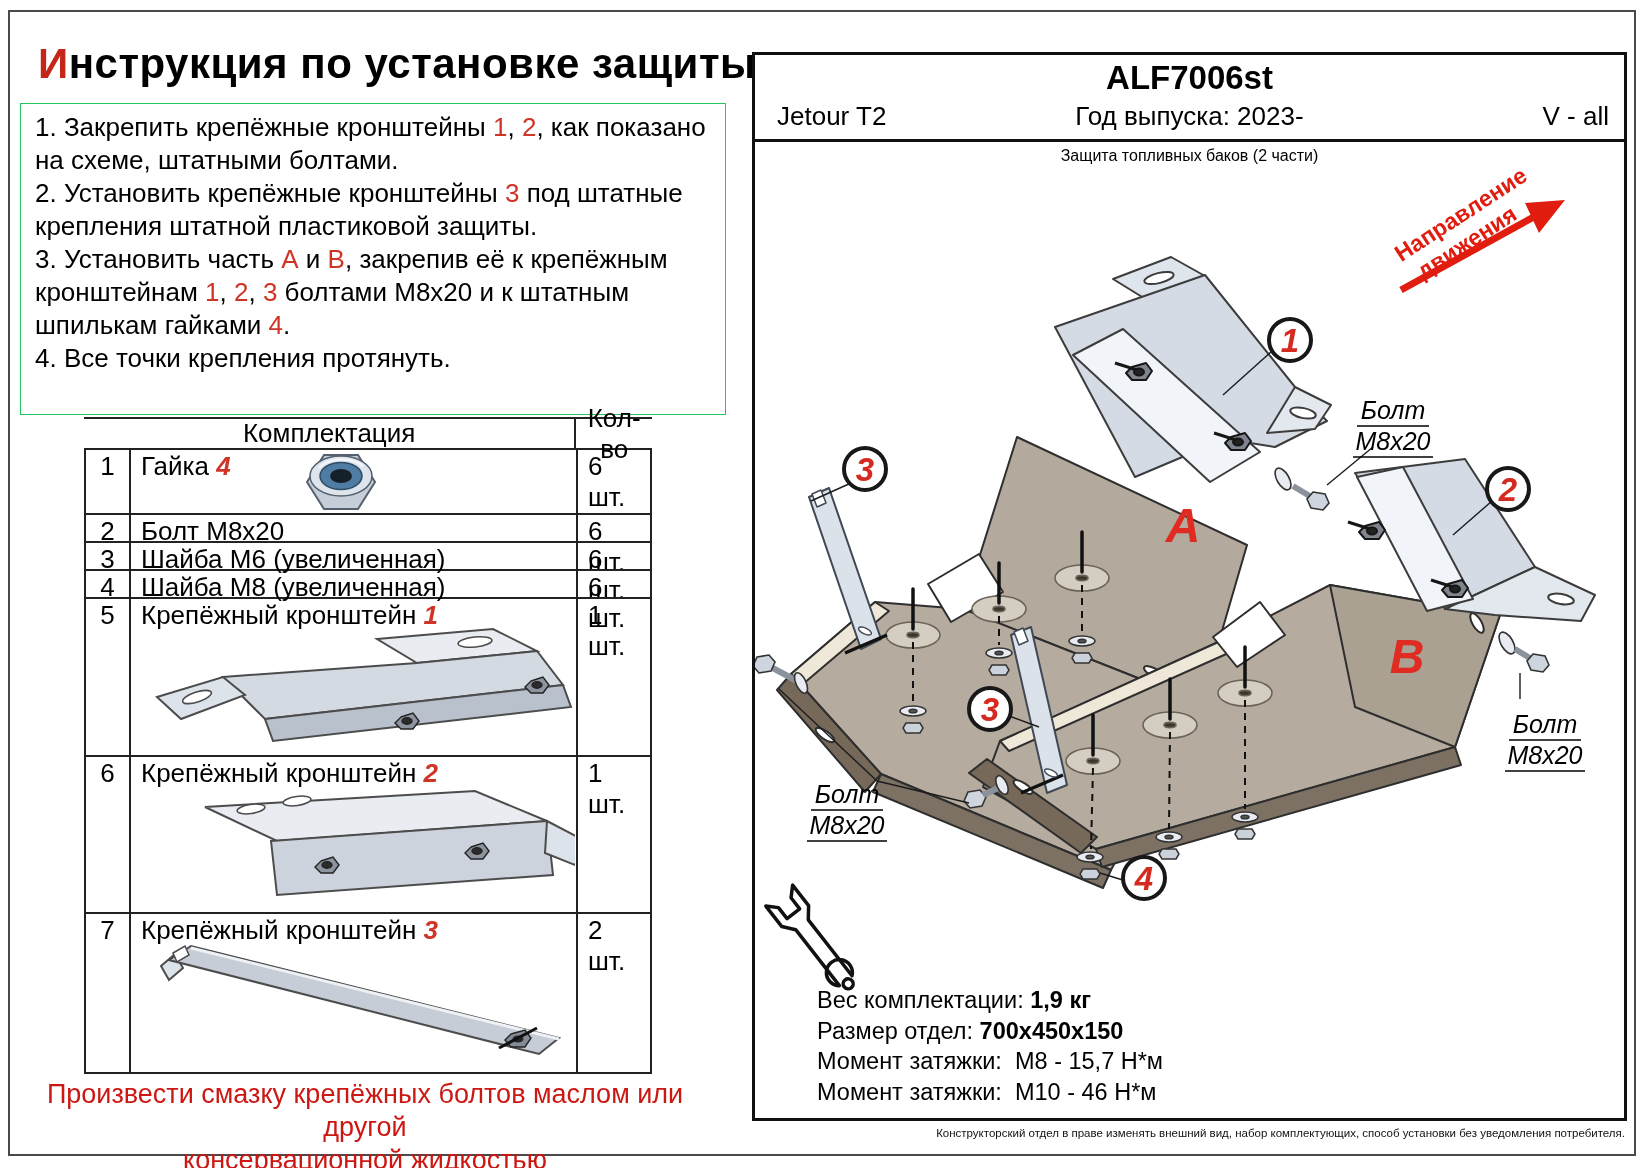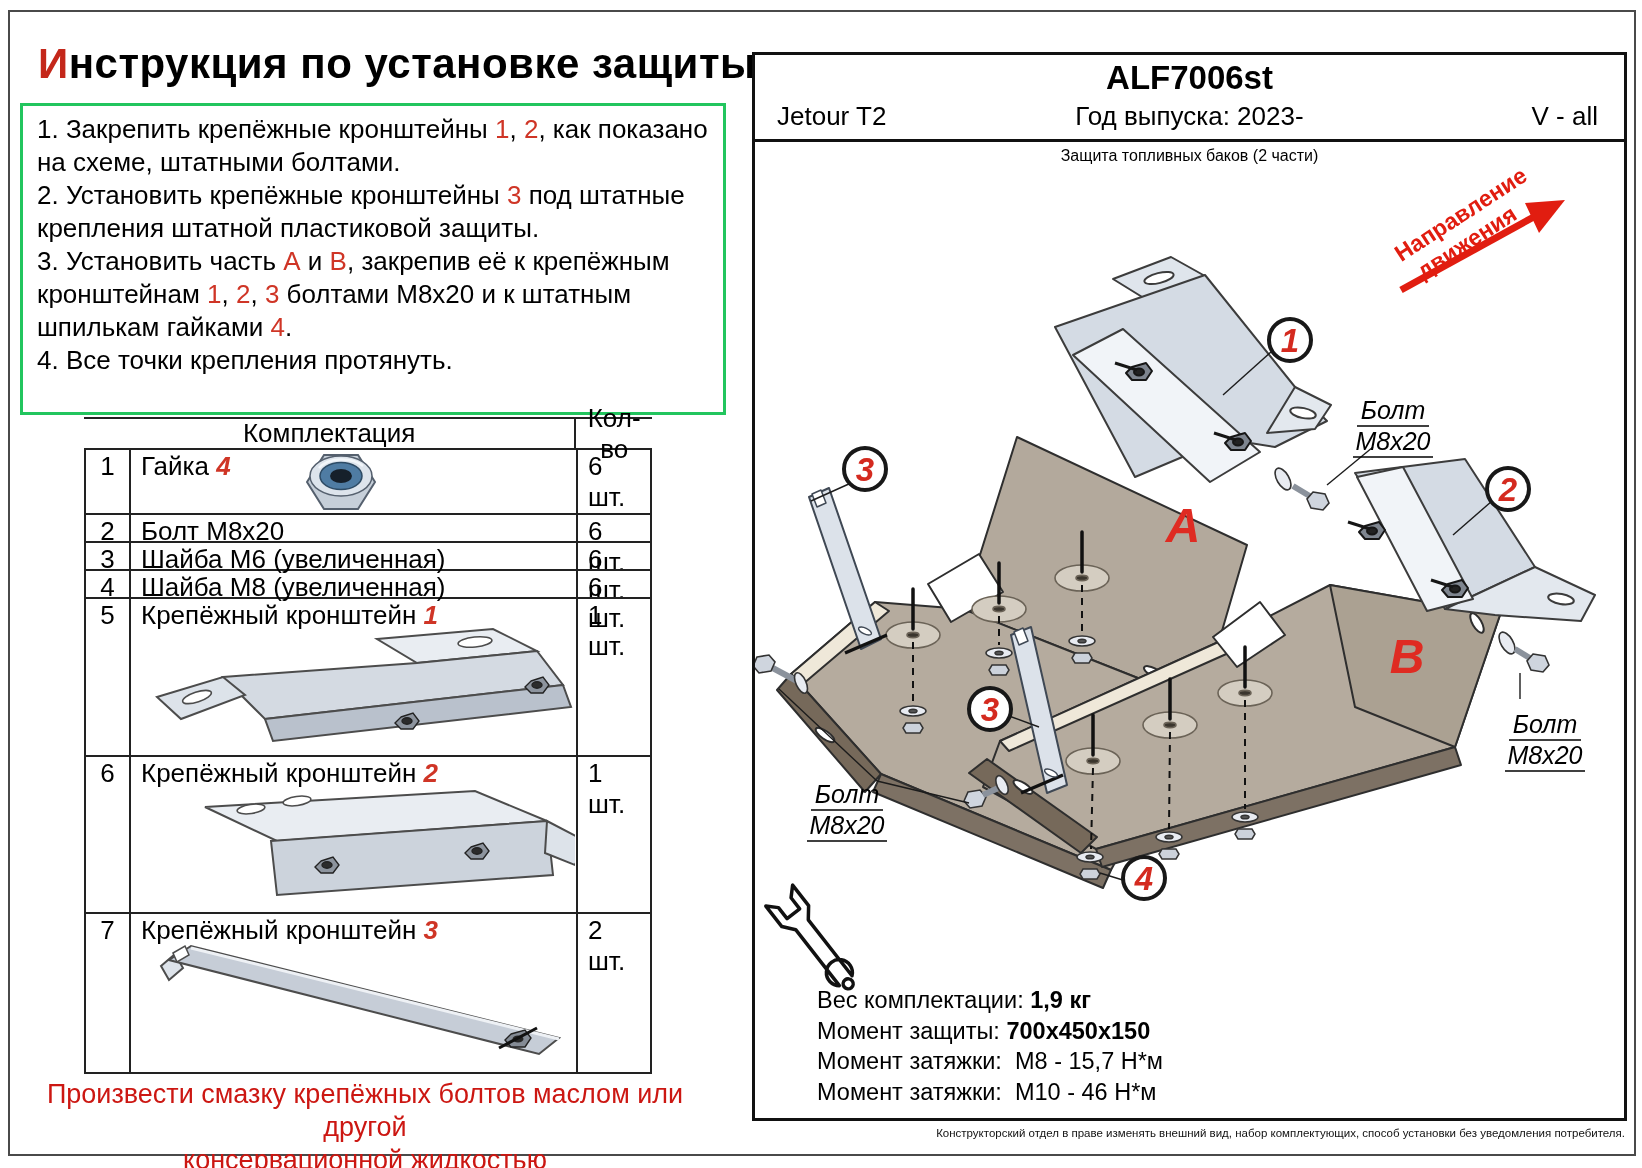--- a/index.html
+++ b/index.html
@@ -12,21 +12,21 @@
     border:2px solid #4a4a4a; pointer-events:none;
   }
   
   .doc-title {
     position:absolute; left:38px; top:40px; font-size:42px; font-weight:bold;
     letter-spacing:0.5px; white-space:nowrap;
   }
   .doc-title .accent { color:#c4271a; }
   .instr-box {
     position:absolute; left:20px; top:103px; width:706px; height:312px;
-    border:3px solid #22c55e; box-sizing:border-box; padding:7px 0 0 14px;
+    border:1px solid #22c55e; box-sizing:border-box; padding:7px 0 0 14px;
   }
   .instr-line { font-size:26px; line-height:33px; white-space:nowrap; }
   .seg-r { color:#cf3526; }
   .parts-table { position:absolute; left:84px; top:417px; width:568px; font-size:26px; }
   .pt-head { display:flex; border-top:2px solid #222; height:29px; align-items:center; }
   .pt-head .h-set { width:492px; text-align:center; }
   .pt-head .h-qty { width:76px; text-align:center; border-left:2px solid #222; height:100%; display:flex; align-items:center; justify-content:center; }
   .pt-body { border:2px solid #222; border-bottom:none; }
   .pt-row { display:flex; border-bottom:2px solid #222; position:relative; }
   .pt-num { width:43px; min-width:43px; text-align:center; border-right:2px solid #222; padding-top:1px; }
@@ -40,21 +40,21 @@
   }
   
   .panel {
     position:absolute; left:752px; top:52px; width:875px; height:1069px;
     border:3px solid #111; box-sizing:border-box;
   }
   .panel-code { position:absolute; left:0; top:4px; width:100%; text-align:center; font-size:33px; font-weight:bold; }
   .panel-row2 { position:absolute; left:0; top:46px; width:100%; height:32px; font-size:26px; }
   .panel-model { position:absolute; left:22px; top:0; }
   .panel-year { position:absolute; left:0; width:100%; text-align:center; top:0; }
-  .panel-version { position:absolute; right:26px; top:0;margin-left:48px; }
+  .panel-version { position:absolute; right:15px; top:0;margin-left:48px; }
   .panel-sep { position:absolute; left:0; top:84px; width:100%; border-top:3px solid #111; }
   .panel-subtitle { position:absolute; left:0; top:92px; width:100%; text-align:center; font-size:16px; }
   .diagram { position:absolute; left:0; top:82px; width:869px; height:983px; }
   .specs { position:absolute; left:62px; top:930px; font-size:23.5px; line-height:30.5px; white-space:nowrap; }
   .spec-val-b { font-weight:bold; }
   .panel-footer {
     position:absolute; left:700px; top:1127px; width:925px; text-align:right;
     font-size:11.5px; color:#111;
   }
 </style>
@@ -405,20 +405,20 @@
       </g>
 
       <g transform="translate(55,798) rotate(-38)" fill="#fff" stroke="#111" stroke-width="3.5" stroke-linejoin="round">
         <path d="M -17,-50 L -17,-24 L -8,-13 L -8,58 A 13 13 0 1 1 8,58 L 8,-13 L 17,-24 L 17,-50 L 8,-41 L 8,-27 L -8,-27 L -8,-41 Z"></path>
         <circle cx="0" cy="62" r="5" fill="#fff"></circle>
       </g>
     </svg>
 
     <div class="specs">
       <div><span>Вес комплектации:</span> <span class="spec-val-b">1,9 кг</span></div>
-      <div><span>Момент защиты:</span> <span class="spec-val-b">700х450х150</span></div>
+      <div><span>Размер отдел:</span> <span class="spec-val-b">700х450х150</span></div>
       <div><span>Момент затяжки:</span>&nbsp; <span>М8 - 15,7 Н*м</span></div>
       <div><span>Момент затяжки:</span>&nbsp; <span>М10 - 46 Н*м</span></div>
     </div>
   </div>
 
   <div class="panel-footer">Конструкторский отдел в праве изменять внешний вид, набор комплектующих, способ установки без уведомления потребителя.</div>
 </div>
 
 </body></html>

